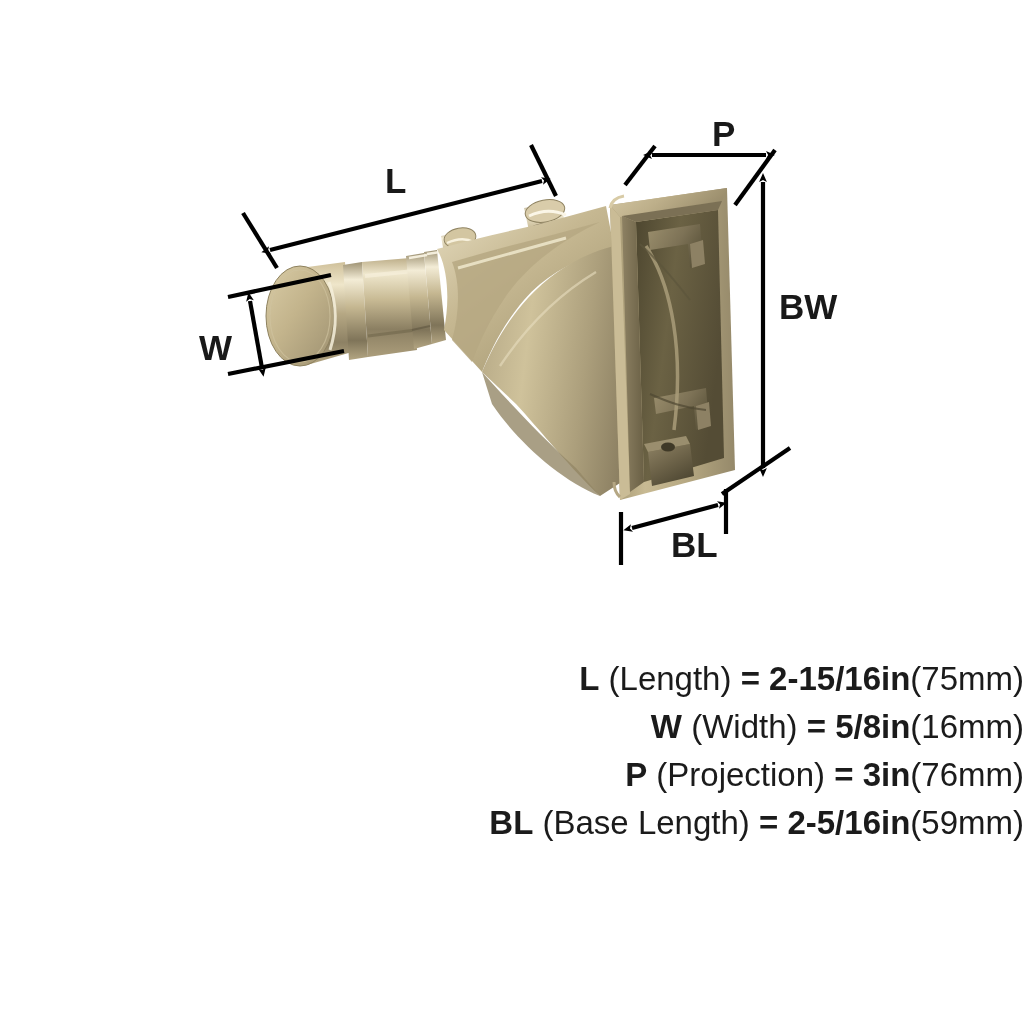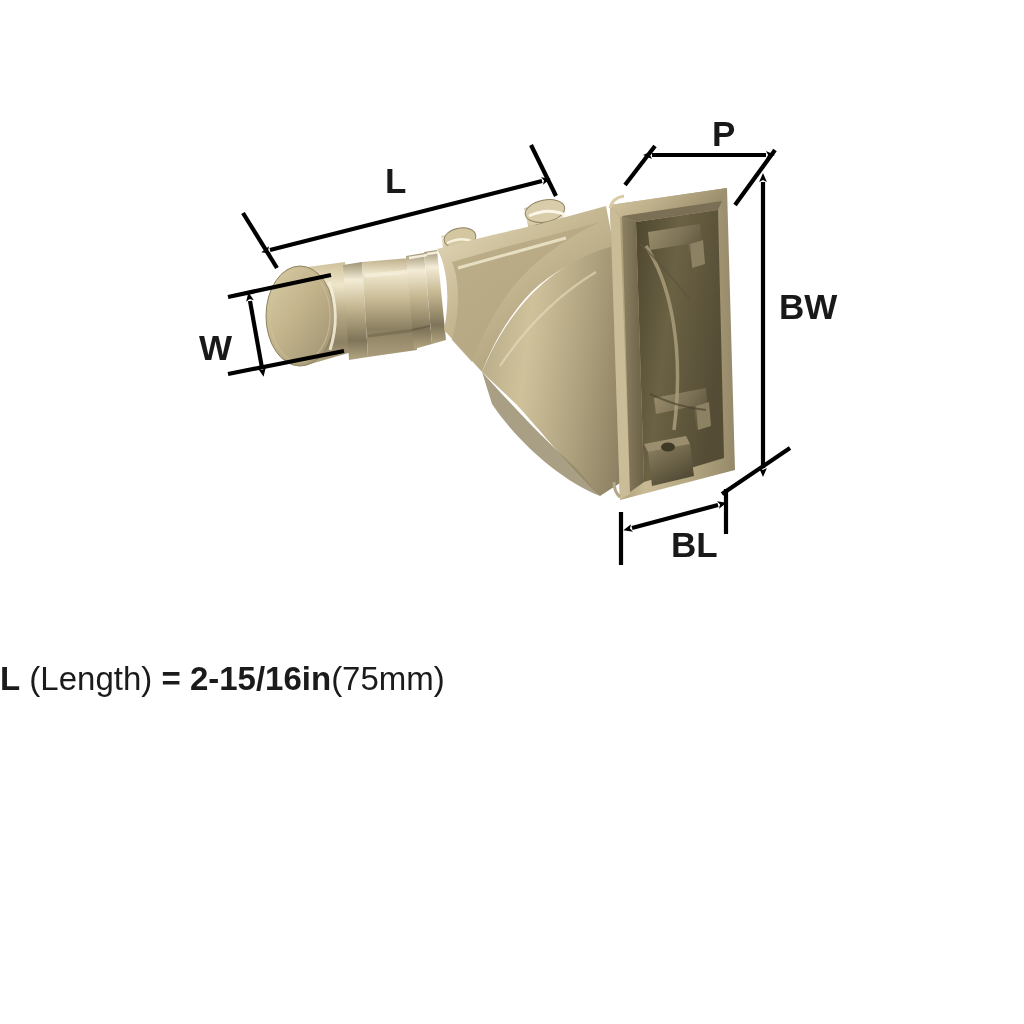--- a/index.html
+++ b/index.html
@@ -57,21 +57,21 @@
   #label-P  { left: 712px; top: 116px; }
   #label-BW { left: 779px; top: 289px; }
   #label-BL { left: 671px; top: 527px; }
 
   
   #legend {
     position: absolute;
     left: 0;
     top: 655px;
     width: 1024px;
-    text-align: left;
+    text-align: right;
   }
   .legend-line {
     font-family: "Liberation Sans", sans-serif;
     font-size: 33px;
     line-height: 48px;
     color: #1b1b1b;
     white-space: nowrap;
   }
   .sym    { font-weight: bold; }
   .desc   { font-weight: normal; }
@@ -349,19 +349,28 @@
 
     <div class="dim-label" id="label-BL">BL</div>
   </div>
 
   <div id="legend">
 
     <div class="legend-line">
       <span class="sym">L</span><span class="desc"> (Length)</span><span class="eq"> = </span><span class="val">2-15/16in</span><span class="metric">(75mm)</span>
     </div>
 
-
-
-
+    <div class="legend-line">
+      <span class="sym">W</span><span class="desc"> (Width)</span><span class="eq"> = </span><span class="val">5/8in</span><span class="metric">(16mm)</span>
+    </div>
+
+    <div class="legend-line">
+      <span class="sym">P</span><span class="desc"> (Projection)</span><span class="eq"> = </span><span class="val">3in</span><span class="metric">(76mm)</span>
+    </div>
+
+
+    <div class="legend-line">
+      <span class="sym">BL</span><span class="desc"> (Base Length)</span><span class="eq"> = </span><span class="val">2-5/16in</span><span class="metric">(59mm)</span>
+    </div>
 
   </div>
 
 </div>
 
 </body></html>

